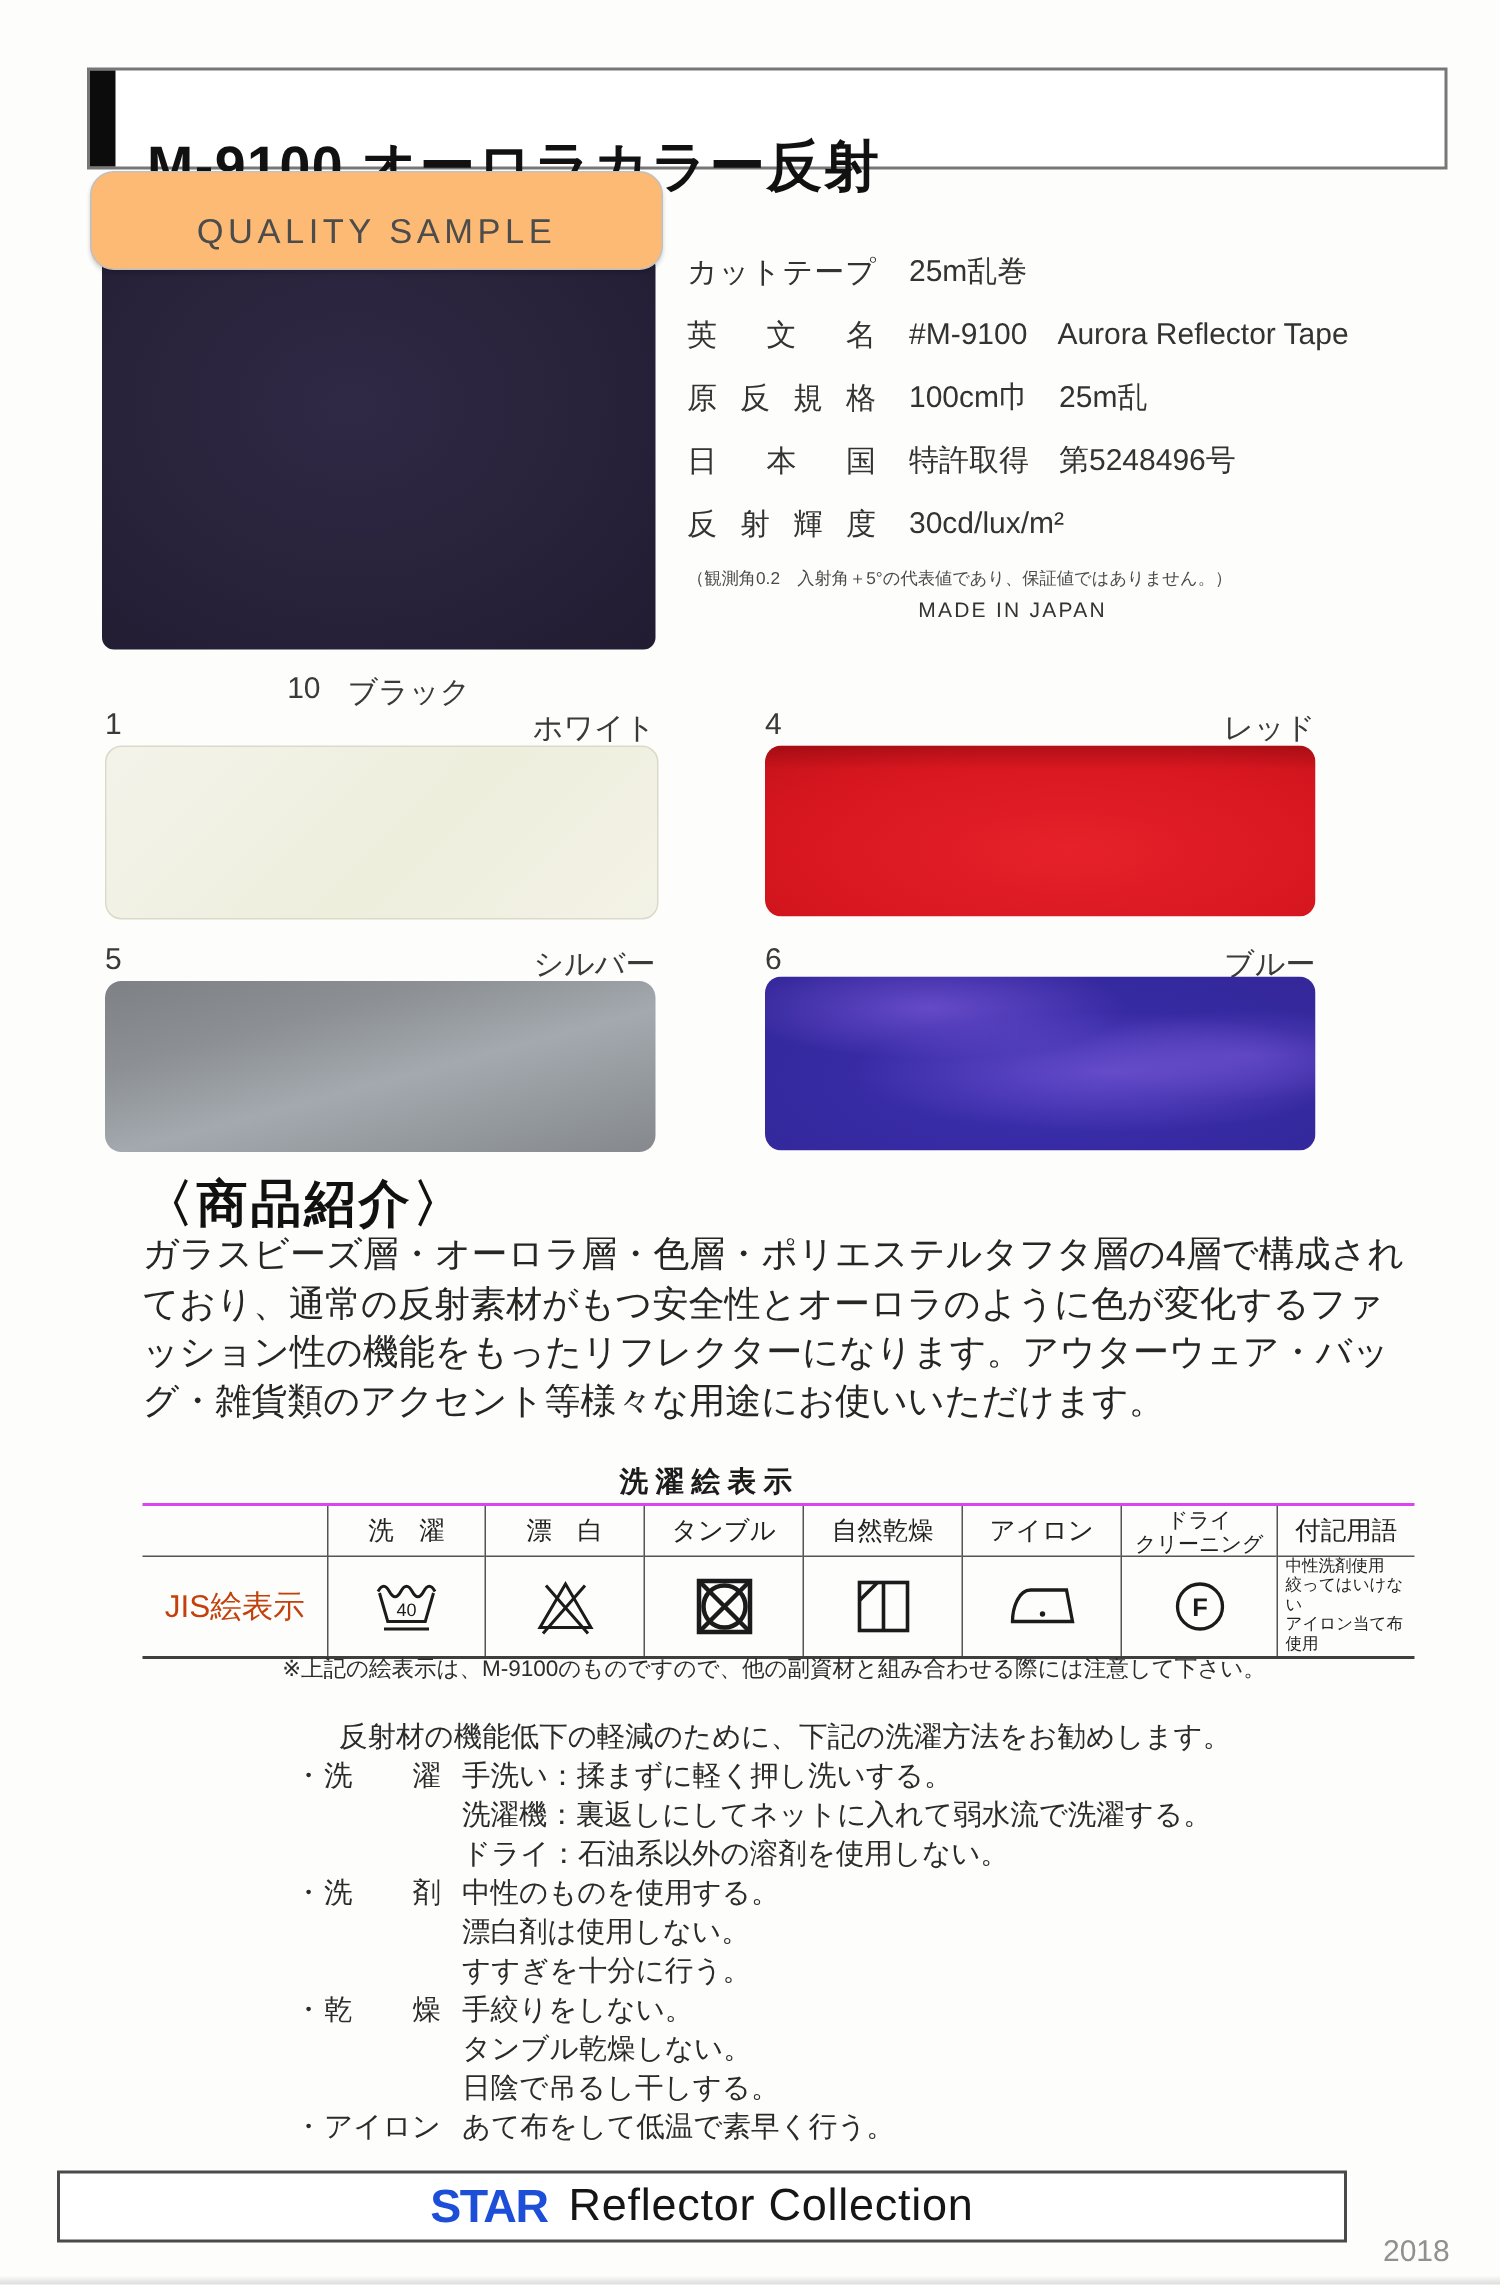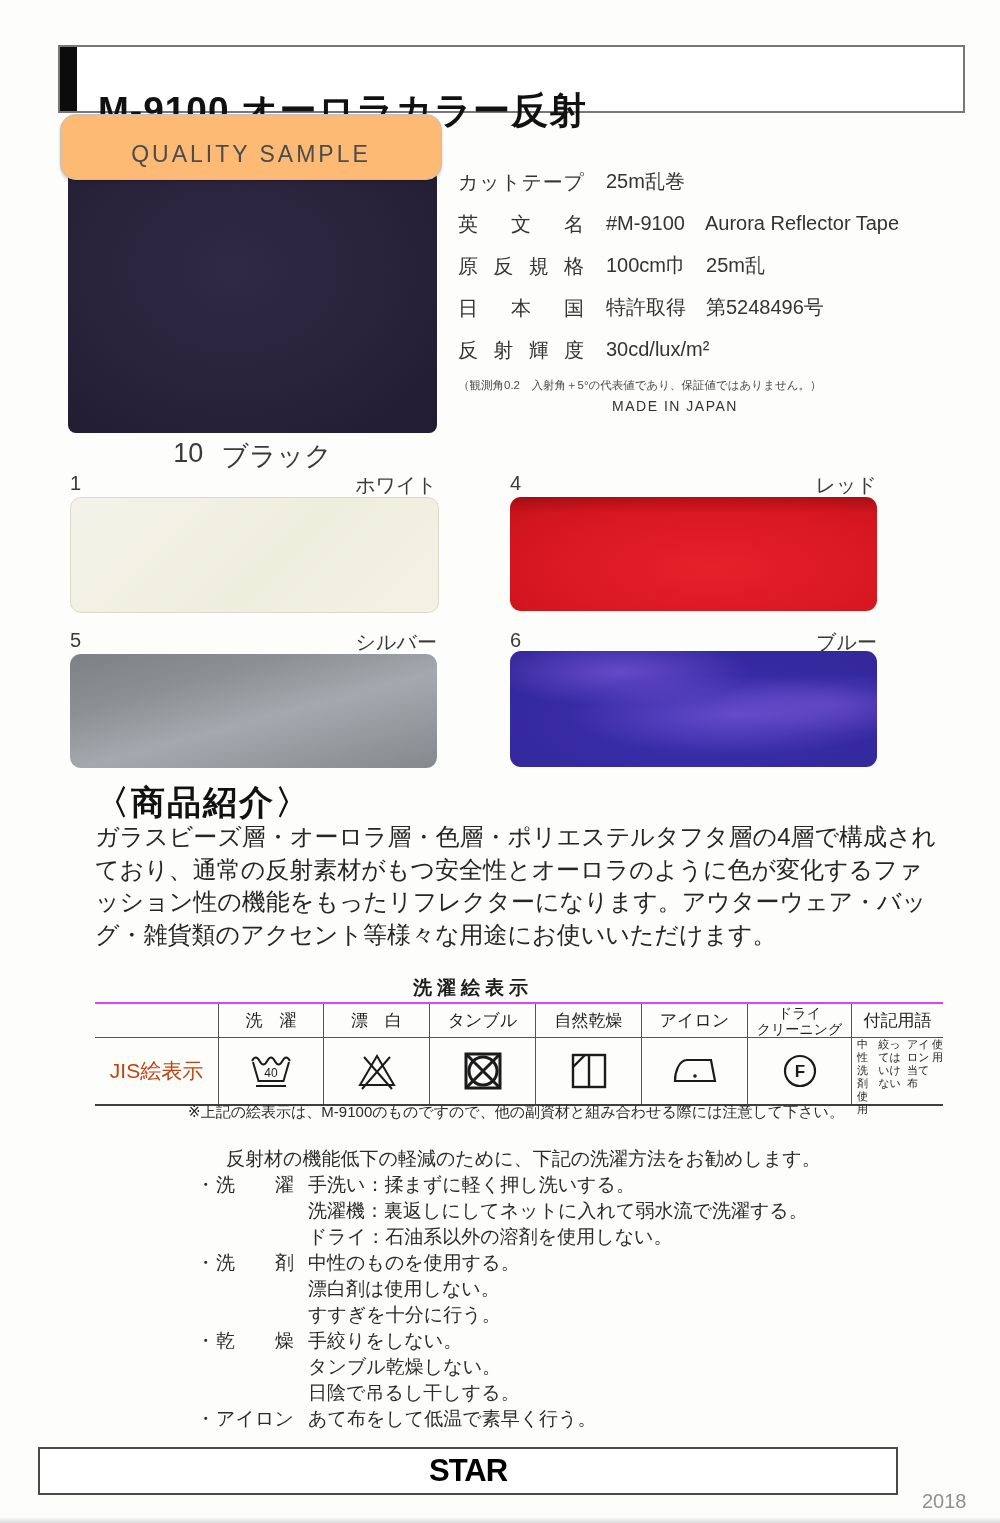--- a/index.html
+++ b/index.html
@@ -13,22 +13,22 @@
   .title-text{position:absolute;left:38px;top:0;height:64px;line-height:64px;
               font-size:37px;font-weight:bold;letter-spacing:1px;color:#111;white-space:nowrap;margin-top:32px;}
 
   
   .q-tab{position:absolute;left:60px;top:114px;width:380px;height:64px;background:#fdba74;
          border:1px solid #c0c0c0;border-radius:16px;z-index:2;
          box-shadow:0 2px 3px rgba(0,0,0,.18);display:flex;align-items:flex-end;justify-content:center;}
   .q-tab-label{font-size:23px;letter-spacing:3px;color:#4c4c4c;padding-bottom:11px;}
   .swatch-black{position:absolute;left:68px;top:170px;width:369px;height:263px;border-radius:8px;z-index:1;
          background:radial-gradient(ellipse at 45% 38%,#2f2946 0%,#28223a 55%,#211c32 100%);}
-  .swatch-black-label{position:absolute;left:68px;top:438px;width:369px;display:flex;
-         justify-content:center;gap:18px;font-size:27px;color:#3a3a3a;}
+  .swatch-black-label{position:absolute;left:68px;top:448px;width:369px;display:flex;
+         justify-content:center;gap:18px;font-size:20px;color:#3a3a3a;}
 
   
   .specs{position:absolute;left:458px;top:168px;width:430px;}
   .spec-row{margin-bottom:14px;line-height:27px;white-space:nowrap;}
   .spec-label{display:inline-block;width:126px;font-size:20px;color:#333;
               text-align:justify;text-align-last:justify;vertical-align:bottom;}
   .spec-value{font-size:20px;color:#333;margin-left:22px;white-space:pre;}
   .spec-note{font-size:11.5px;color:#4a4a4a;margin-top:0;letter-spacing:0;}
   .origin{position:absolute;left:560px;top:398px;width:230px;text-align:center;
           font-size:14px;letter-spacing:1.5px;color:#333;}
@@ -61,40 +61,40 @@
               font-size:19px;font-weight:bold;letter-spacing:5px;color:#1c1c1c;}
   .care-table{position:absolute;left:95px;top:1002px;width:848px;
               display:grid;grid-template-columns:123px 105px 106px 106px 106px 106px 104px 92px;
               grid-template-rows:34px 66px;border-top:2px solid #d946ef;border-bottom:2px solid #3f3f3f;}
   .ct-cell{display:flex;align-items:center;justify-content:center;border-left:1px solid #555;}
   .ct-cell.first{border-left:none;}
   .ct-head{border-bottom:1px solid #555;font-size:17px;color:#222;white-space:pre-line;
            text-align:center;line-height:16px;}
   .ct-head.dry{font-size:14px;}
   .ct-rowlabel{font-size:21px;color:#c2410c;}
-  .ct-remarks{flex-direction:row;align-items:flex-start;justify-content:flex-start;
+  .ct-remarks{flex-direction:column;align-items:flex-start;justify-content:flex-start;
               padding-left:5px;font-size:11px;line-height:13px;color:#222;}
   .care-footnote{position:absolute;left:92px;top:1103px;width:848px;text-align:center;
                  font-size:15px;color:#2c2c2c;}
   .cicon{stroke:#1b1b1b;fill:none;}
   .cicon text{stroke:none;fill:#1b1b1b;font-family:"Liberation Sans",sans-serif;}
 
   
   .ci{position:absolute;left:196px;top:1146px;width:700px;font-size:19px;color:#2b2b2b;}
   .ci-intro{margin-left:30px;line-height:26px;}
   .ci-row{display:flex;line-height:26px;}
   .ci-bullet{width:20px;}
   .ci-label{display:inline-block;width:78px;text-align:justify;text-align-last:justify;}
   .ci-line{margin-left:14px;white-space:nowrap;}
   .ci-row.cont{padding-left:98px;}
 
   
   .footer-bar{position:absolute;left:38px;top:1447px;width:856px;height:44px;background:#fff;
               border:2px solid #4a4a4a;display:flex;align-items:center;justify-content:center;}
-  .brand{font-size:31px;font-weight:900;letter-spacing:-1px;color:#000000;}
+  .brand{font-size:31px;font-weight:900;letter-spacing:-1px;color:#1d4ed8;}
   .collection{font-size:30px;color:#151515;margin-left:14px;letter-spacing:0.5px;}
   .year{position:absolute;left:922px;top:1490px;font-size:20px;color:#909090;}
   .scan-edge{position:absolute;left:0;top:1517px;width:1000px;height:6px;
              background:linear-gradient(#fdfdfc,#dcdcdc);}
 </style>
 </head>
 <body>
 
 <div id="page">
 
@@ -261,17 +261,18 @@
 
     <div class="ci-row">
       <span class="ci-bullet">・</span>
       <span class="ci-label">アイロン</span>
       <span class="ci-line">あて布をして低温で素早く行う。</span>
     </div>
   </div>
 
   <div class="footer-bar">
     <span class="brand">STAR</span>
+    <span class="collection">Reflector Collection</span>
   </div>
   <div class="year">2018</div>
   <div class="scan-edge"></div>
 
 </div>
 
 </body></html>

